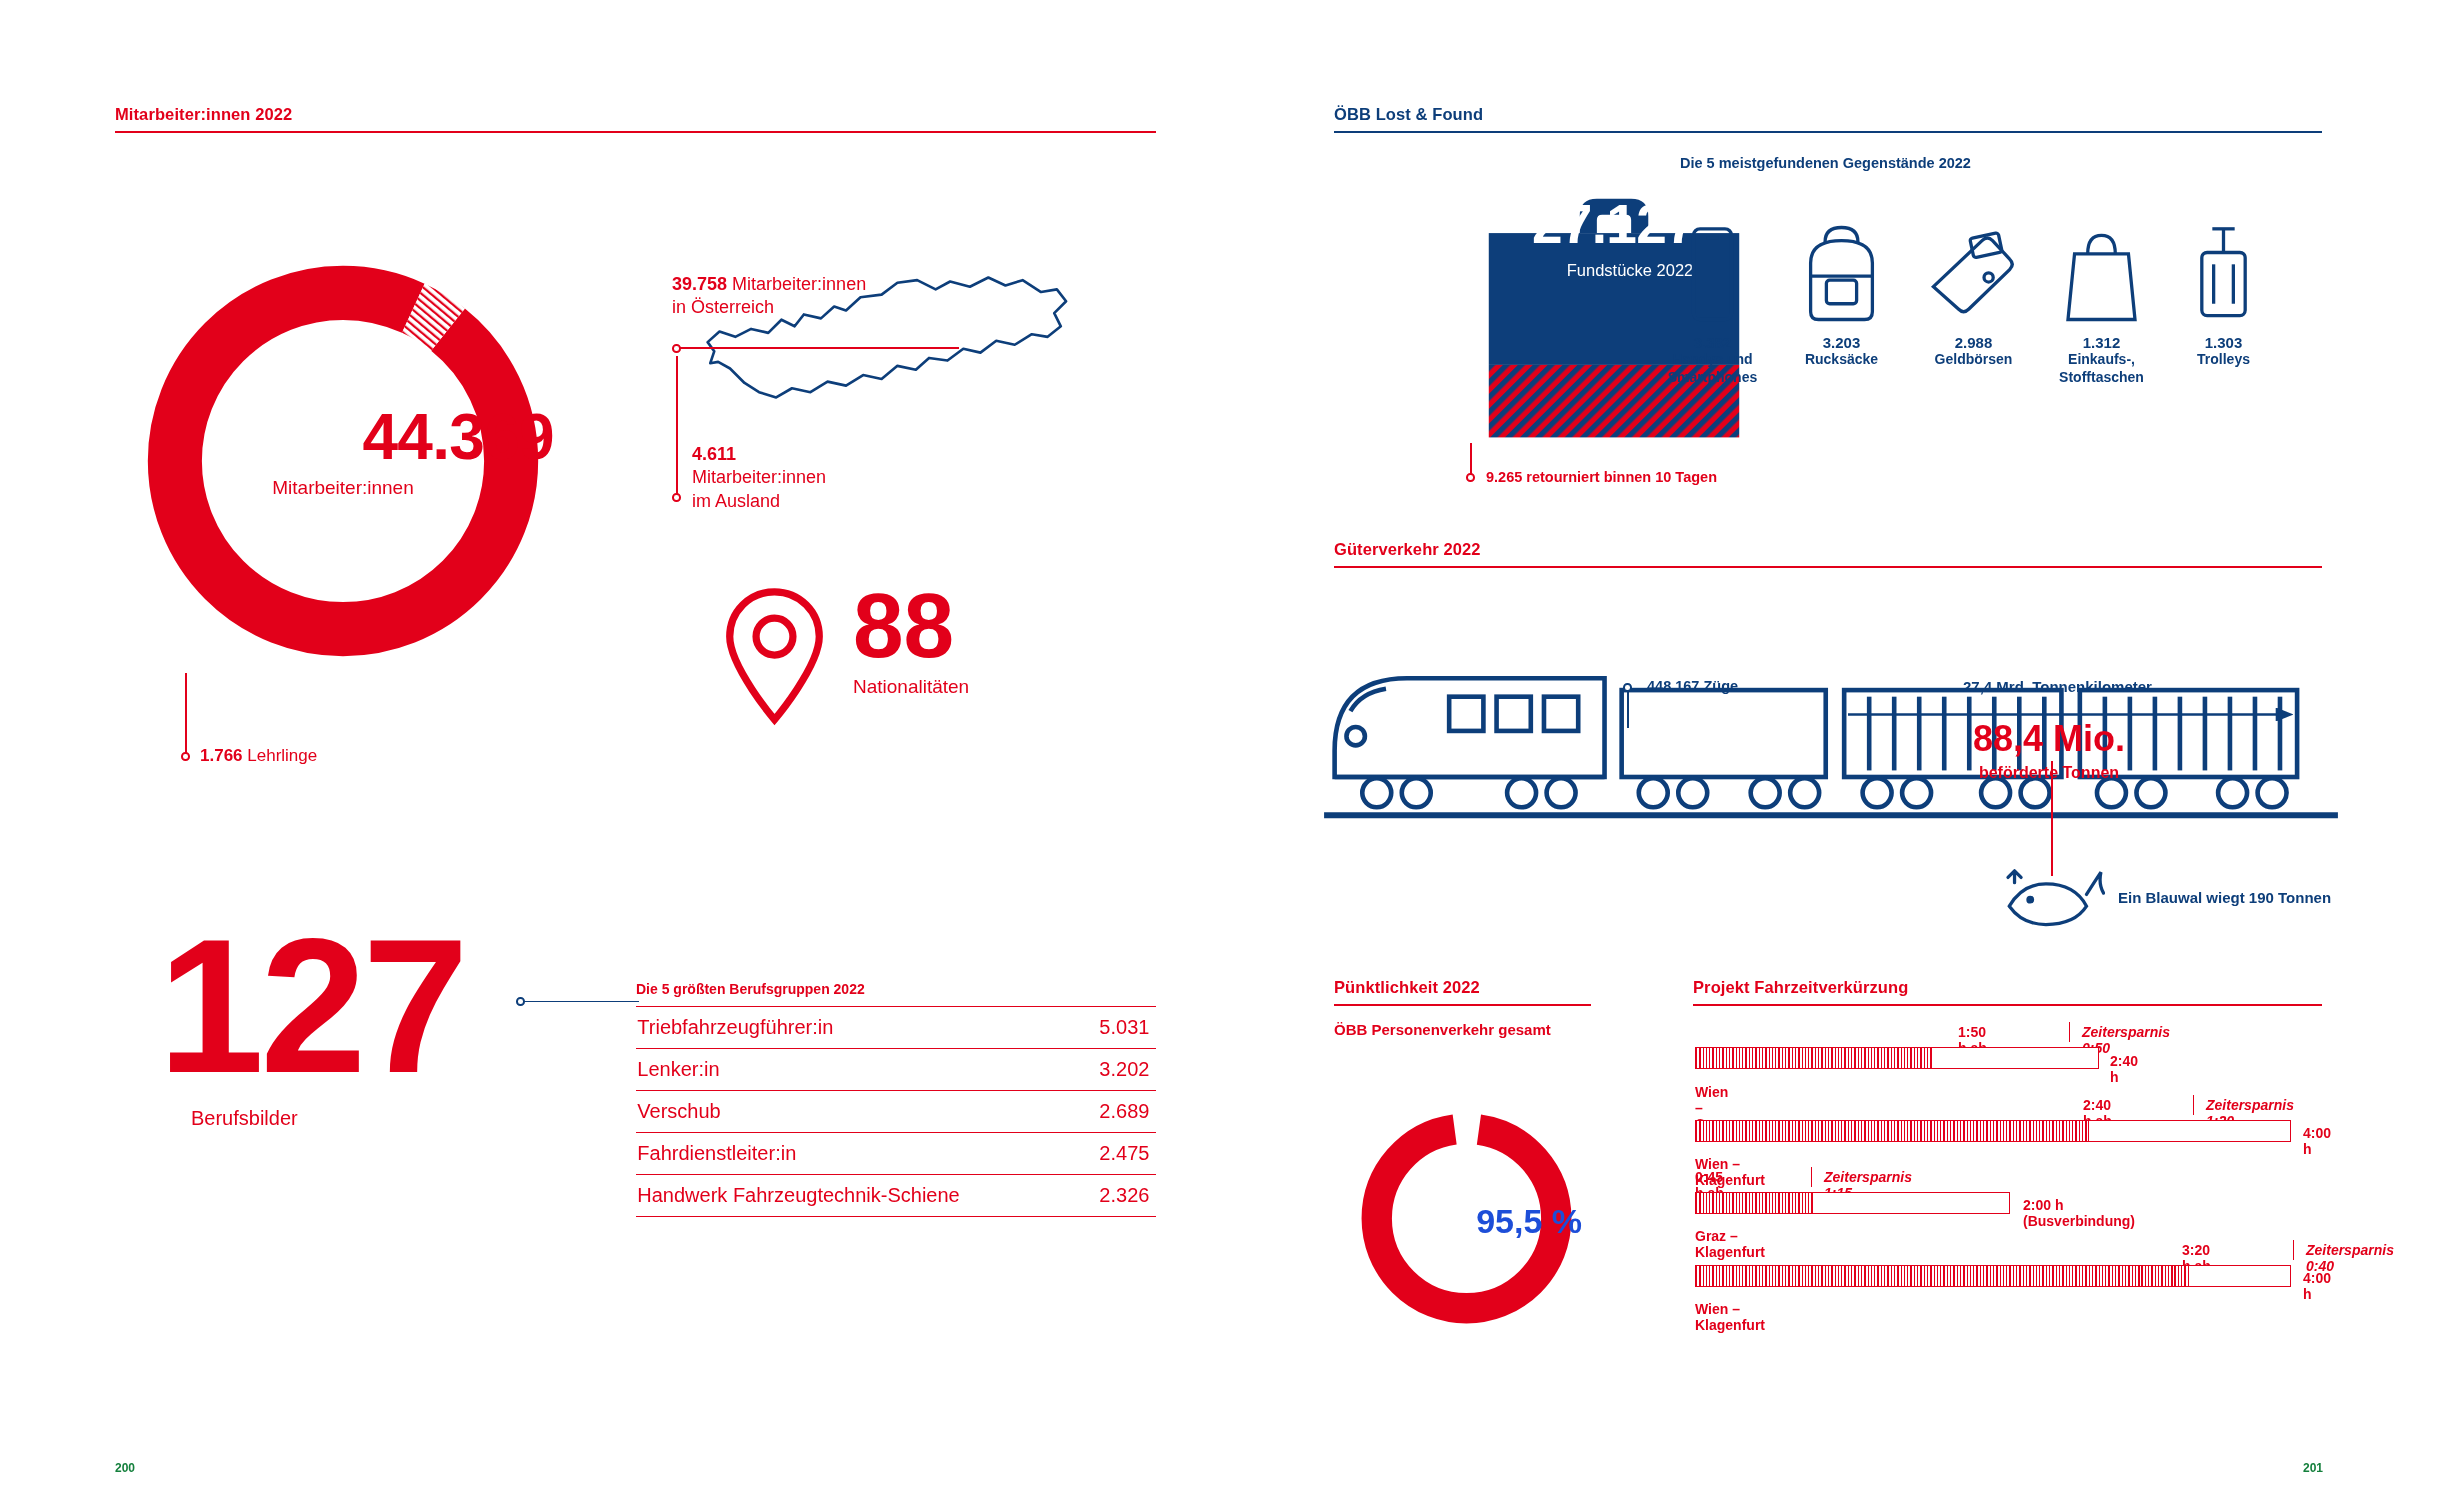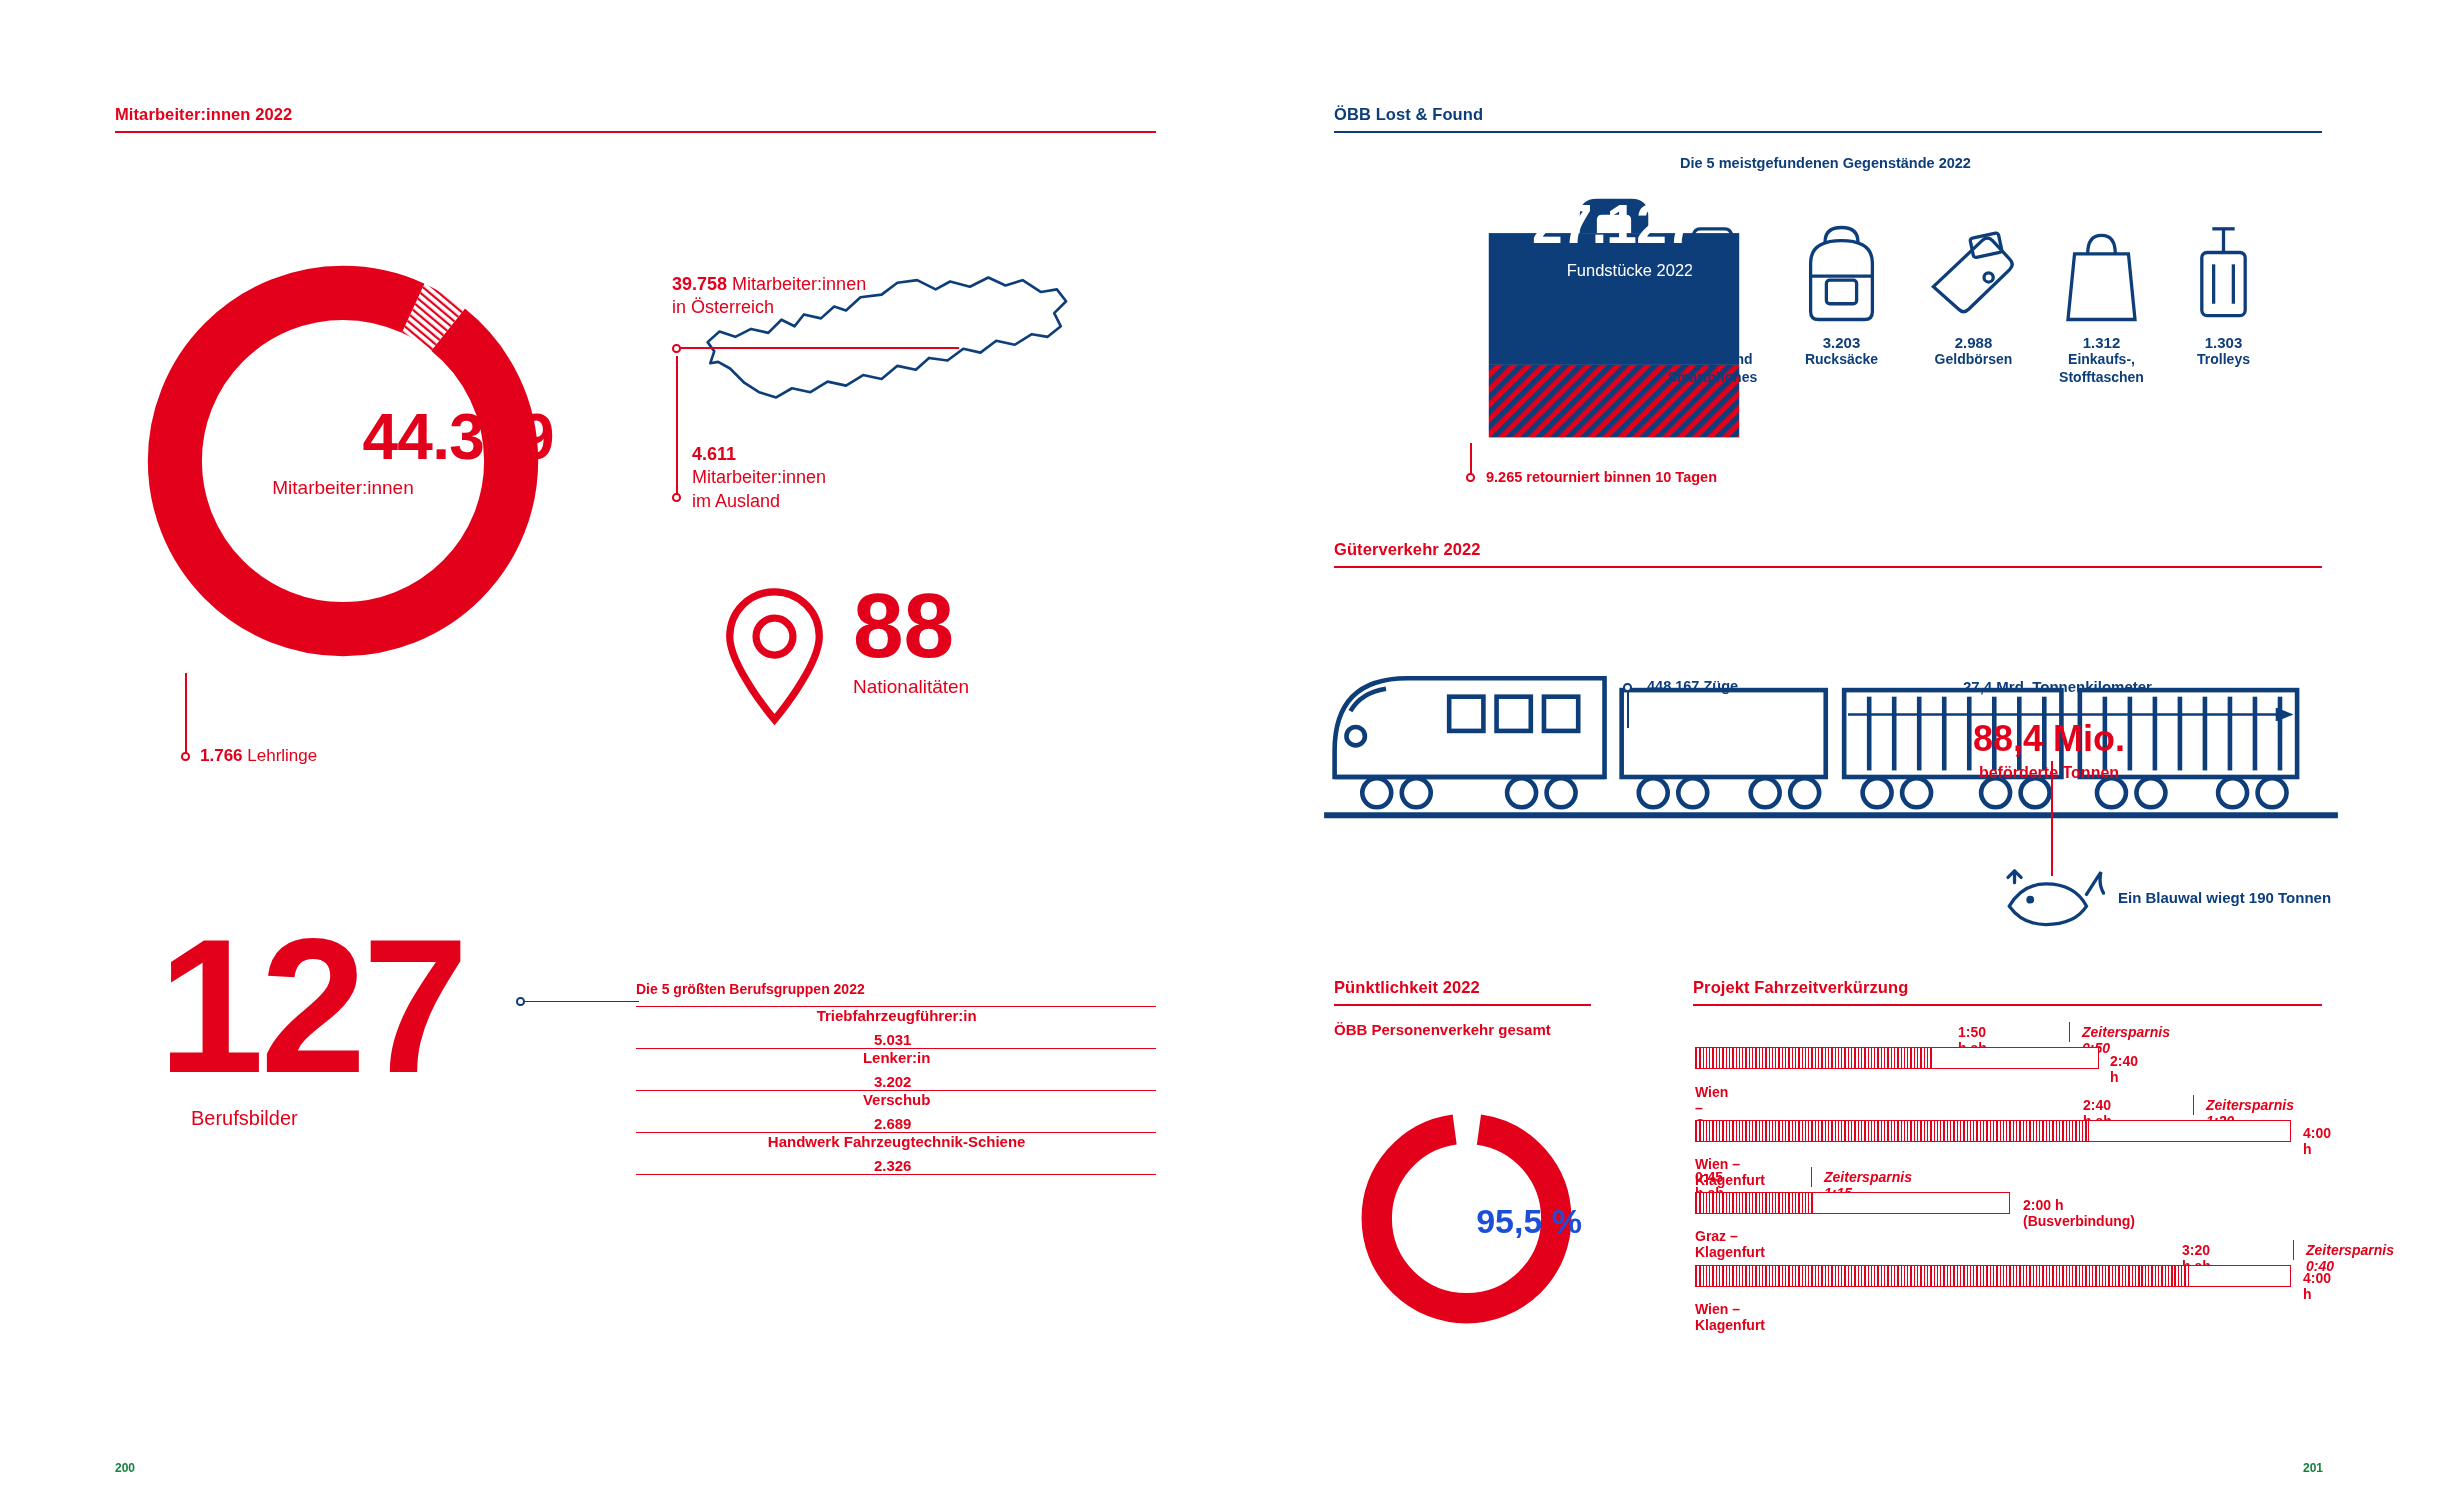--- a/index.html
+++ b/index.html
@@ -24,21 +24,21 @@
   .big-num{font-weight:700;}
 
   .label-line{position:absolute;background:#e2001a;}
   .dot{position:absolute;width:8.6px;height:8.6px;border-radius:50%;border:2px solid #e2001a;background:#fff;box-sizing:border-box;}
   .dot.bluedot{border-color:#0d3e7a;}
 
   
   .tbl{position:absolute;}
   .tbl .thead{font-size:14px;font-weight:700;color:#e2001a;padding-bottom:8.6px;}
   .tbl .trow{display:flex;justify-content:space-between;align-items:center;
-      border-top:1.3px solid #e2001a;height:41px;font-size:15px;font-weight:700;color:#e2001a;flex-direction:column;}
+      border-top:1.3px solid #e2001a;height:41px;font-size:20px;font-weight:400;color:#e2001a;}
   .tbl .trow:last-child{border-bottom:1.3px solid #e2001a;}
   .tbl .tlabel{padding-left:1.3px;}
   .tbl .tval{padding-right:6.6px;}
 
   
   .found-item{position:absolute;text-align:center;width:125px;}
   .found-item .cnt{font-size:15px;font-weight:700;color:#0d3e7a;}
   .found-item .nm{font-size:14px;font-weight:700;color:#0d3e7a;line-height:1.25;}
 
   .bar-row{position:absolute;}
@@ -138,20 +138,24 @@
         <span class="tlabel">Triebfahrzeugführer:in</span>
         <span class="tval">5.031</span>
       </div>
       <div class="trow">
         <span class="tlabel">Lenker:in</span>
         <span class="tval">3.202</span>
       </div>
       <div class="trow">
         <span class="tlabel">Verschub</span>
         <span class="tval">2.689</span>
+      </div>
+      <div class="trow">
+        <span class="tlabel">Fahrdienstleiter:in</span>
+        <span class="tval">2.475</span>
       </div>
       <div class="trow">
         <span class="tlabel">Handwerk Fahrzeugtechnik-Schiene</span>
         <span class="tval">2.326</span>
       </div>
     </div>
 
     <div class="pg" style="left:115px;">200</div>
   </div>
 

